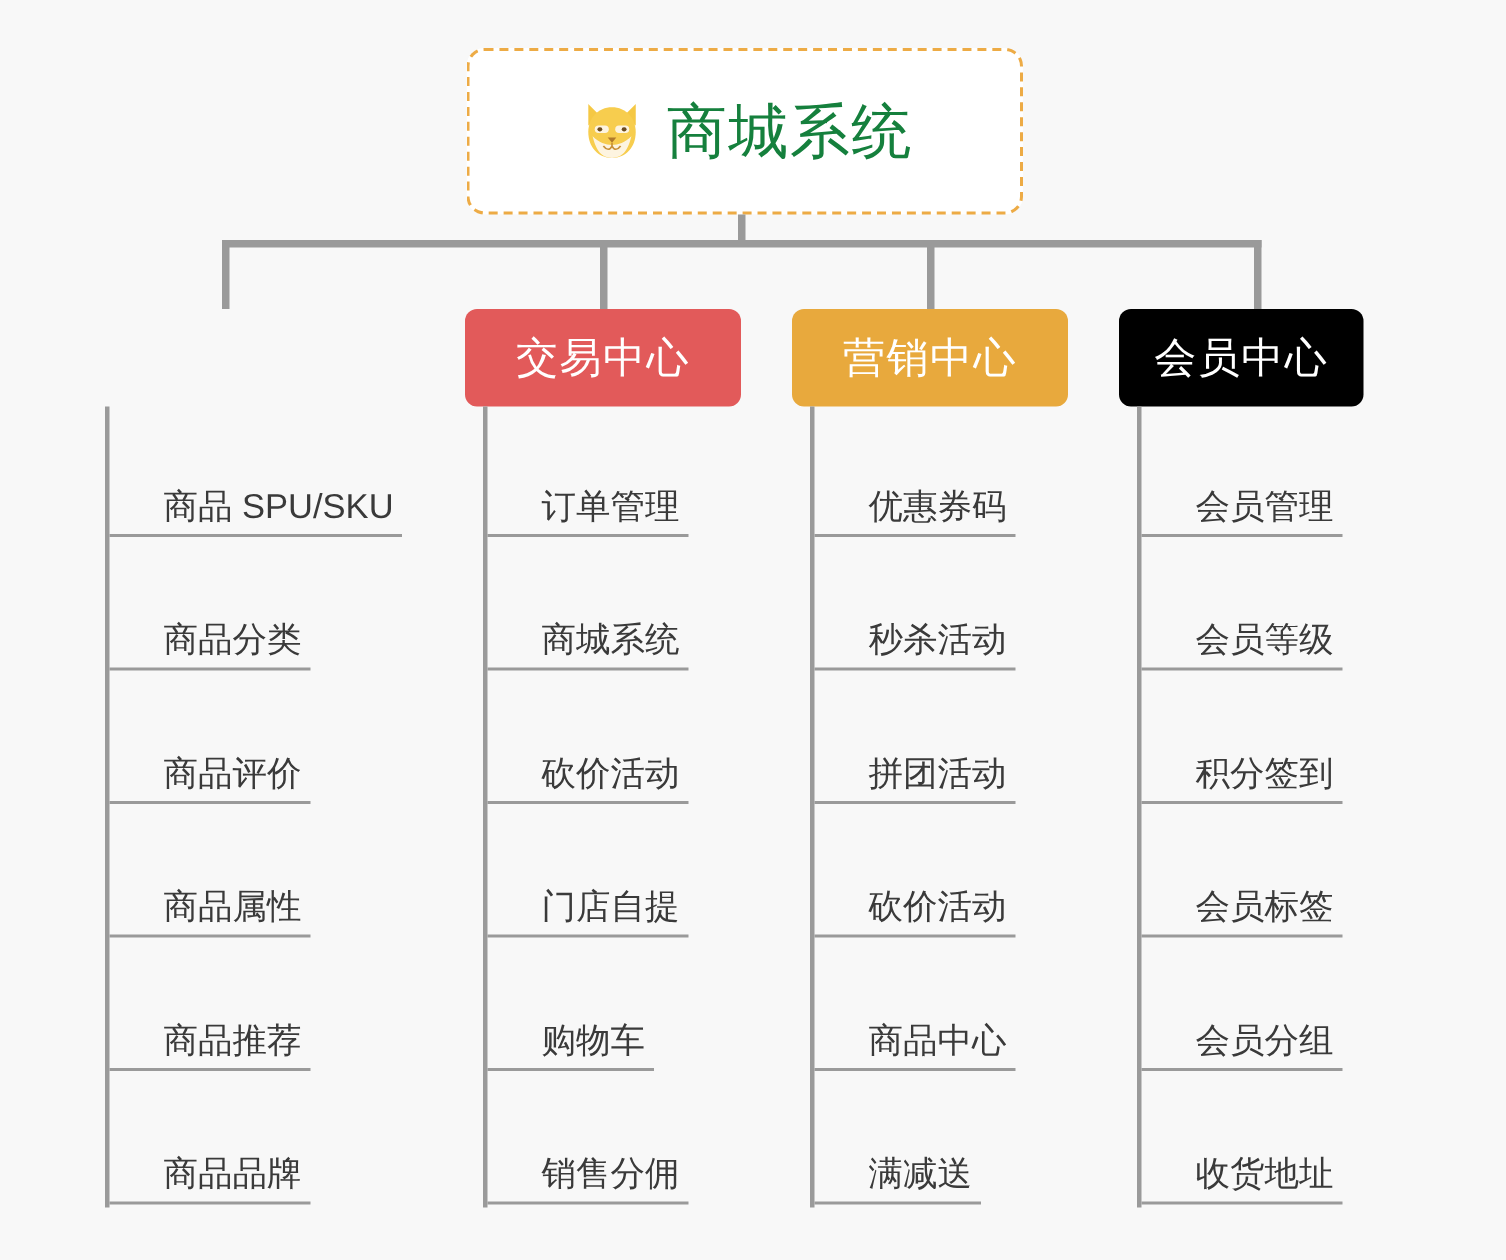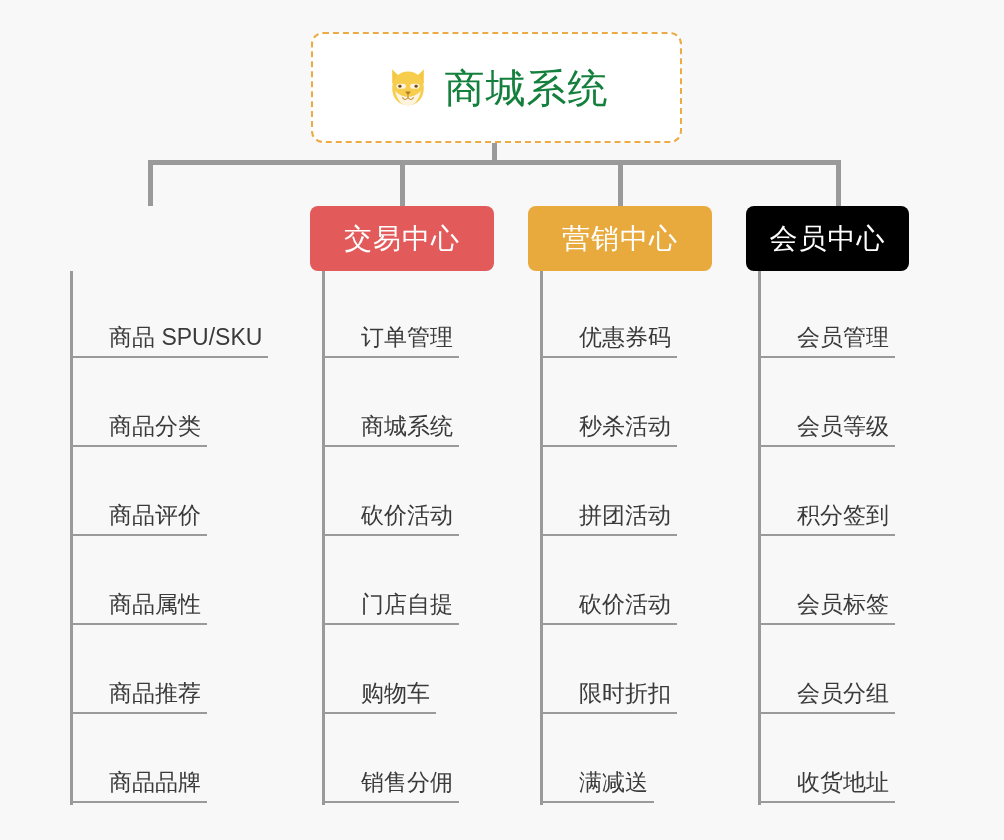--- a/index.html
+++ b/index.html
@@ -171,21 +171,21 @@
       <div class="leaf" style="top: 89px;">
         <span class="leaf-label">秒杀活动</span>
       </div>
       <div class="leaf" style="top: 178px;">
         <span class="leaf-label">拼团活动</span>
       </div>
       <div class="leaf" style="top: 267px;">
         <span class="leaf-label">砍价活动</span>
       </div>
       <div class="leaf" style="top: 356px;">
-        <span class="leaf-label">限时折扣</span>
+        <span class="leaf-label">商品中心</span>
       </div>
       <div class="leaf" style="top: 445px;">
         <span class="leaf-label">满减送</span>
       </div>
     </div>
   <div class="col" id="col3" style="left: 758px;">
       <div class="spine" style="height: 534px;"></div>
       <div class="leaf" style="top: 0px;">
         <span class="leaf-label">会员管理</span>
       </div>

